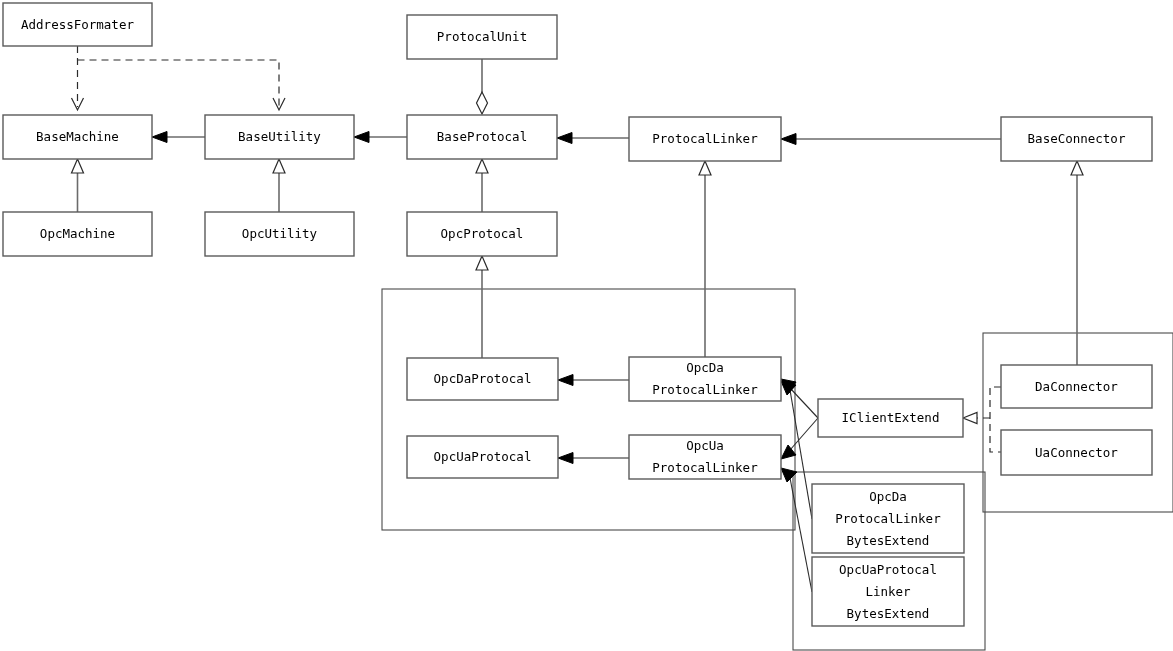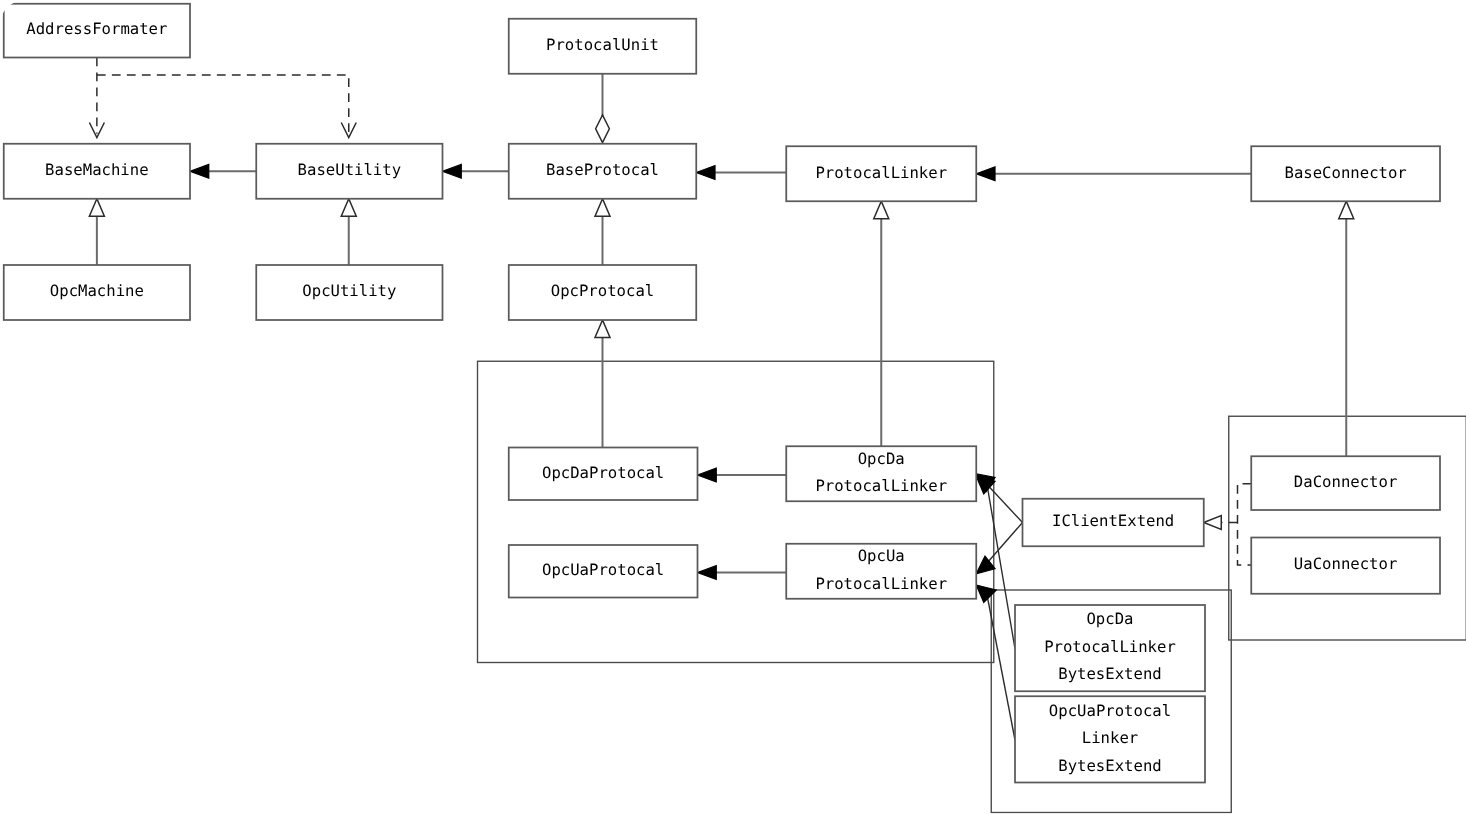--- a/index.html
+++ b/index.html
@@ -7,21 +7,20 @@
     padding: 0;
     background: #ffffff;
   }
   #diagram-root {
     position: relative;
     width: 1173px;
     height: 651px;
     background: #ffffff;
     font-family: "DejaVu Sans Mono", "Liberation Mono", monospace;
     overflow: hidden;
-    border-radius: 20px;
   }
   svg#uml-canvas {
     position: absolute;
     left: 0;
     top: 0;
     width: 1173px;
     height: 651px;
     display: block;
   }
   .cls-box {

